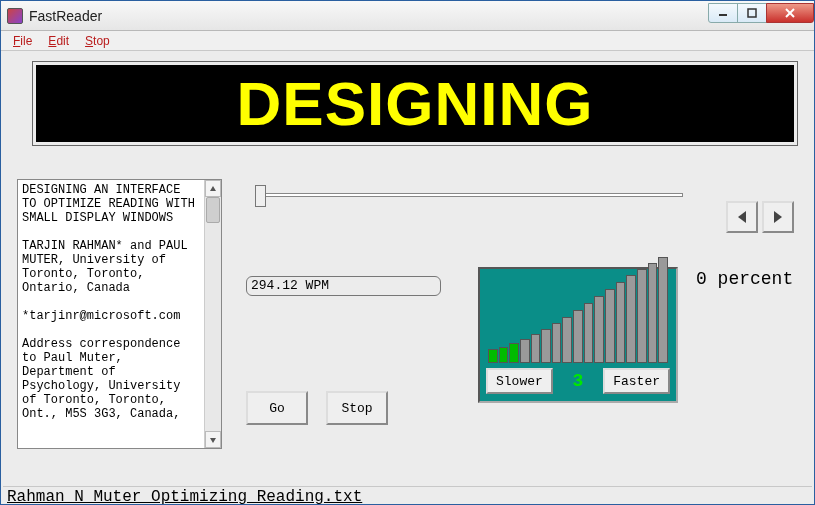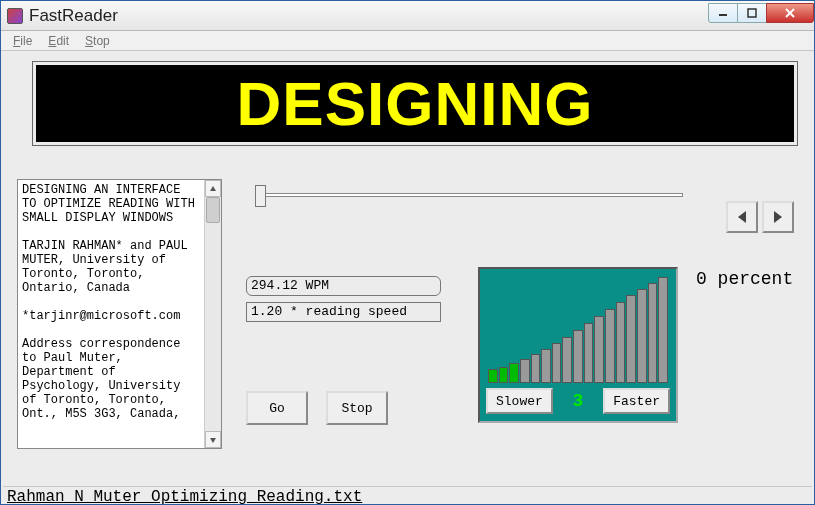--- a/index.html
+++ b/index.html
@@ -22,21 +22,21 @@
     align-items: center;
     padding: 0 0 0 6px;
   }
   .titlebar .app-icon {
     width: 16px; height: 16px;
     background: linear-gradient(135deg, #c44, #84c);
     border: 1px solid #555;
     margin-right: 6px;
     border-radius: 2px;
   }
-  .titlebar .title { flex: 1; color: #222; font-size: 17px; }
+  .titlebar .title { flex: 1; color: #222; font-size: 14px; }
   .winbtns { display: flex; height: 20px; margin-top:-6px;}
   .winbtn {
     width: 30px; height: 20px;
     border: 1px solid #8aa;
     background: linear-gradient(#f4f9fd,#d9eaf7);
     margin-left: -1px;
     display:flex; align-items:center; justify-content:center;
     font-size:10px;
     color:#333;
   }
@@ -53,21 +53,21 @@
   .menubar {
     height: 20px;
     background: #f0f0f0;
     border-bottom: 1px solid #c8c8c8;
     display: flex;
     align-items: center;
     padding: 0 4px;
   }
   .menuitem {
     padding: 2px 8px;
-    color: #737373;
+    color: #b91c1c;
     text-decoration: underline dotted transparent;
   }
   .menuitem::first-letter { text-decoration: underline; }
   
   .client {
     background:#ececec;
     height: calc(505px - 30px - 20px);
     position:relative;
   }
   .bigword-wrap {
@@ -180,21 +180,21 @@
     background:#efefef;
     border:2px outset #ddd;
     font-family:"Courier New",monospace;
     font-size:13px;
     display:flex;align-items:center;justify-content:center;text-align:center;
   }
   
   .speed-panel {
     position:absolute;
     left:477px; top:216px;
-    width:200px; height:156px;
+    width:200px; height:136px;
     background:#0a8e88;
     border:2px inset #aaa;
   }
   .bars {
     position:absolute;
     left:8px; right:8px; bottom:38px;
     height:110px;
     display:flex; align-items:flex-end;
     gap:1px;
   }
@@ -314,21 +314,20 @@
     <div class="navbtn">
       <svg width="14" height="14">
           <polygon points="3,1 11,7 3,13" fill="#444"></polygon>
         </svg>
     </div>
   </div>
 
   <div class="percent-label">0 percent</div>
 
   <div class="metric wpm">294.12 WPM</div>
-  <div class="metric mult">1.20 * reading speed</div>
 
   <div class="ctrl-btns">
     <div class="ctrl-btn">Go</div>
     <div class="ctrl-btn">Stop</div>
   </div>
 
   <div class="speed-panel">
     <div class="bars" id="bars">
         <div class="bar fill" style="height: 14px;"></div>
         <div class="bar fill" style="height: 16px;"></div>

